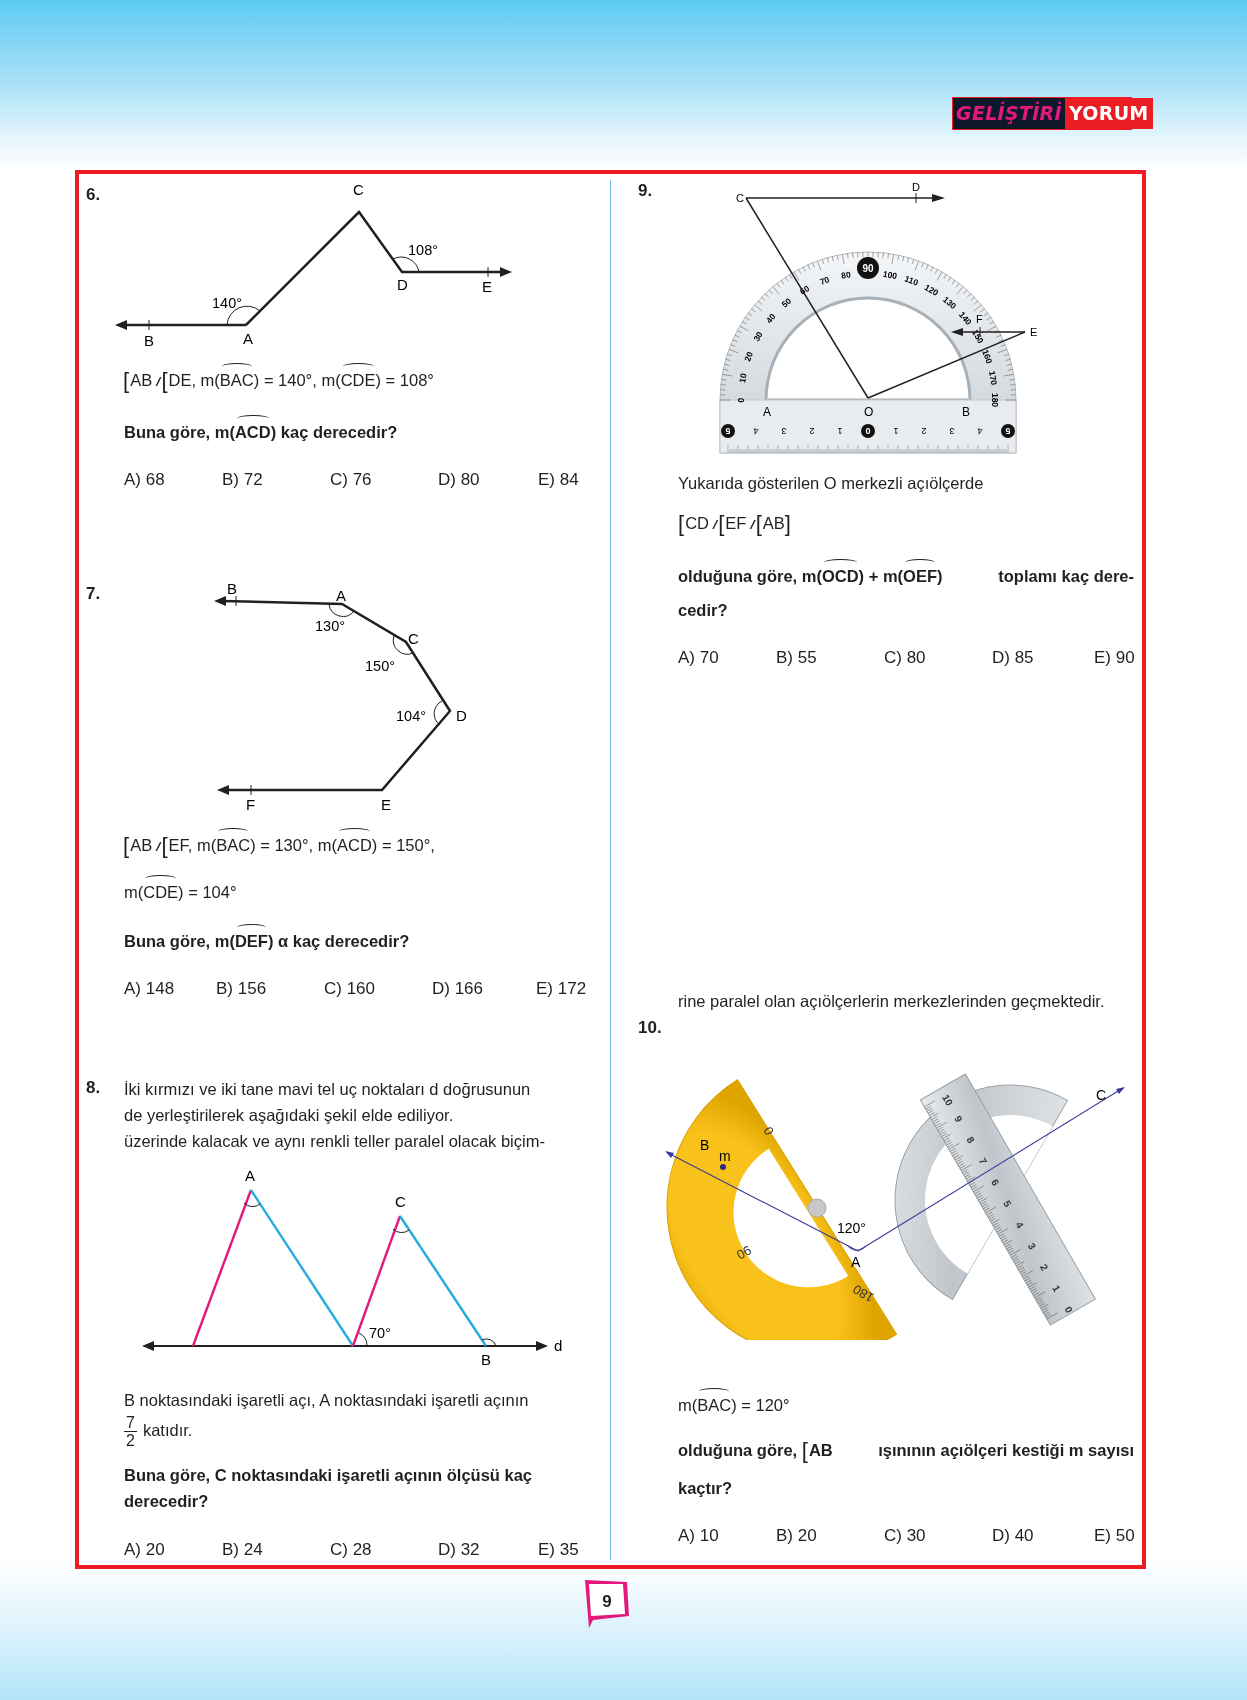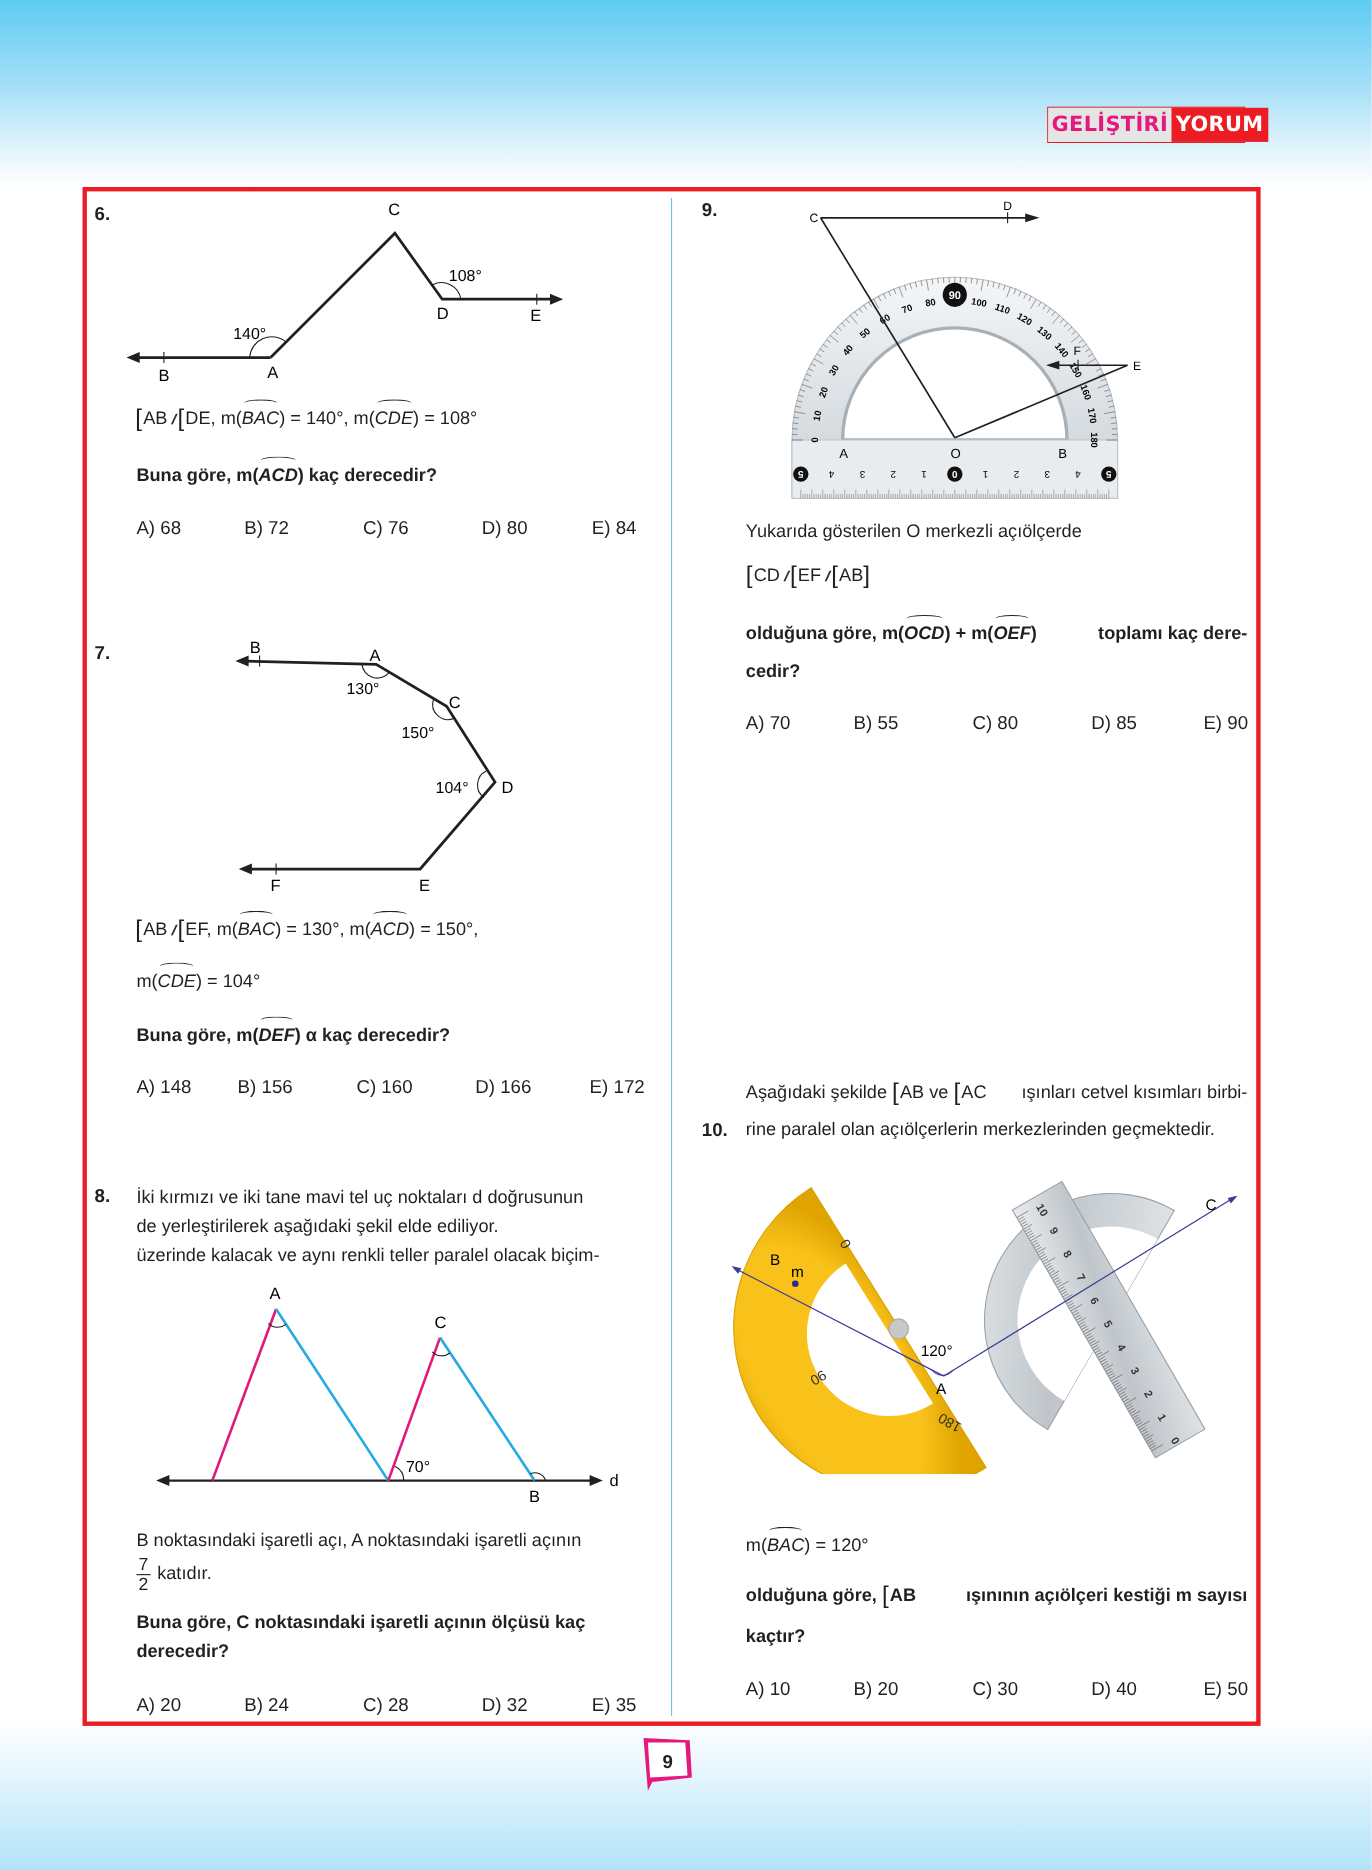--- a/index.html
+++ b/index.html
@@ -8,36 +8,36 @@
     position: relative;
     font-family: "Liberation Sans", sans-serif;
     color: #231f20;
     background: linear-gradient(to bottom, #5ecbf3 0px, #a6e0f7 80px, #e6f6fd 140px, #ffffff 170px, #ffffff 1560px, #e7f6fd 1610px, #b2e3f8 1700px);
   }
   .brand {
     position: absolute; left: 952px; top: 97px; height: 33px; width: 180px;
     display: flex; border: 1px solid #ec1c24; font-weight: bold; font-size: 19px;
     font-family: "DejaVu Sans", sans-serif; letter-spacing: 0.3px;
   }
-  .brand .b1 { background: #e5e5e5; color: #e5197d; padding: 4px 3px 0 3px; }
+  .brand .b1 { background: #0f172a; color: #e5197d; padding: 4px 3px 0 3px; font-style: italic; }
   .brand .b2 { background: #ec1c24; color: #fff; padding: 4px 4px 0 4px; flex: 1; }
   .frame {
     position: absolute; left: 75px; top: 170px; width: 1071px; height: 1399px;
     border: 4px solid #ec1c24; background: #fff;
   }
   .divider {
     position: absolute; left: 610px; top: 180px; width: 1px; height: 1380px; background: #6cc4ec;
   }
   .abs { position: absolute; }
   .qnum { font-weight: bold; font-size: 17px; }
   .txt { font-size: 16.5px; line-height: 26px; }
   .bold { font-weight: bold; }
   .opts { display: flex; font-size: 17px; }
   .opts span { display: inline-block; }
-  .arc { position: relative; display: inline-block; font-style: italic; }
+  .arc { position: relative; display: inline-block; }
   .arc::before {
     content: ""; position: absolute; left: 2px; right: 2px; top: -4px; height: 6px;
     border-top: 1.2px solid #231f20; border-radius: 50% 50% 0 0;
   }
   .lb { font-size: 22px; font-weight: normal; line-height: 0; position: relative; top: 2px; margin-right: 1px; }
   .par { font-style: italic; font-size: 13px; margin: 0 4px; letter-spacing: -3px; }
   .frac { display: inline-flex; flex-direction: column; align-items: center; font-size: 16px; line-height: 17px; vertical-align: middle; margin-right: 6px; }
   .frac .n { border-bottom: 1.2px solid #231f20; padding: 0 2px; }
   svg text { font-family: "Liberation Sans", sans-serif; }
   .page-badge {
@@ -492,24 +492,20 @@
 <div class="abs opts" style="left:678px; top:648px;">
   <span style="width:98px">A) 70</span>
   <span style="width:108px">B) 55</span>
   <span style="width:108px">C) 80</span>
   <span style="width:102px">D) 85</span>
   <span>E) 90</span>
 </div>
 
 <div class="abs qnum" style="left:638px; top:982px;margin-top:36px;">10.</div>
 <div class="abs txt" style="left:678px; top:980px; width:456px;">
-  <div style="display:flex; justify-content:space-between;">
-    <span><span>Aşağıdaki şekilde</span> <span class="lb">[</span><span>AB</span> <span>ve</span> <span class="lb">[</span><span>AC</span></span>
-    <span>ışınları cetvel kısımları birbi-</span>
-  </div>
   <div style="margin-top:8px;">rine paralel olan açıölçerlerin merkezlerinden geçmektedir.</div>
 </div>
 <svg class="abs" style="left:665px; top:1060px;" width="470" height="280">
   <defs>
     <radialGradient id="yg" cx="0.5" cy="0.5" r="0.6">
       <stop offset="0.7" stop-color="#f9c21a"></stop>
         <stop offset="1" stop-color="#e0a400"></stop>
     </radialGradient>
     <linearGradient id="sg" x1="0" y1="0" x2="1" y2="1">
       <stop offset="0" stop-color="#e9ecee"></stop>

